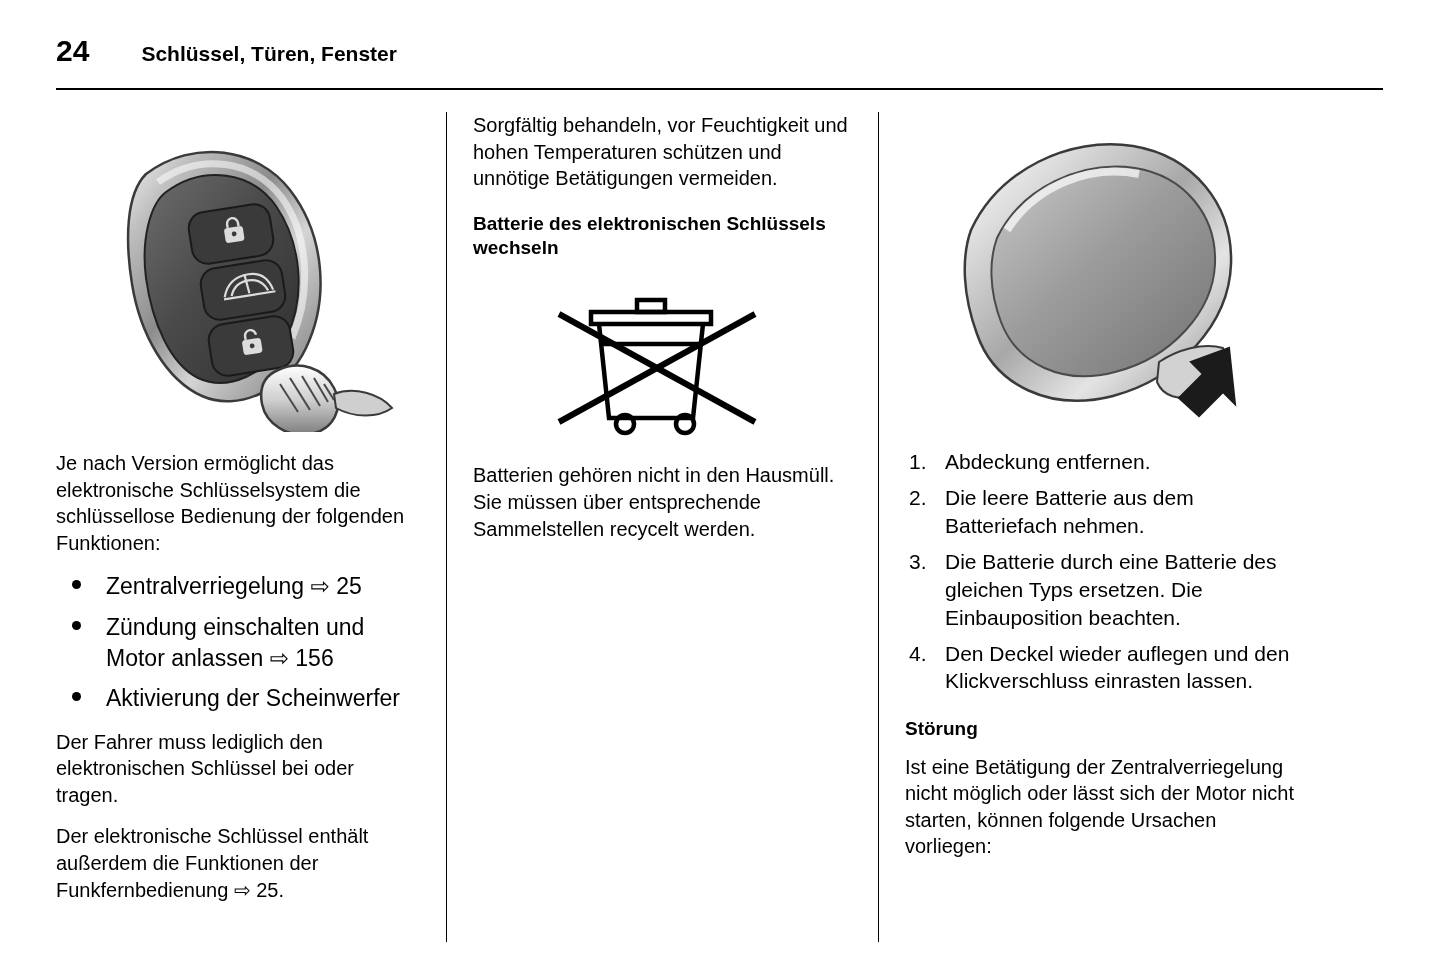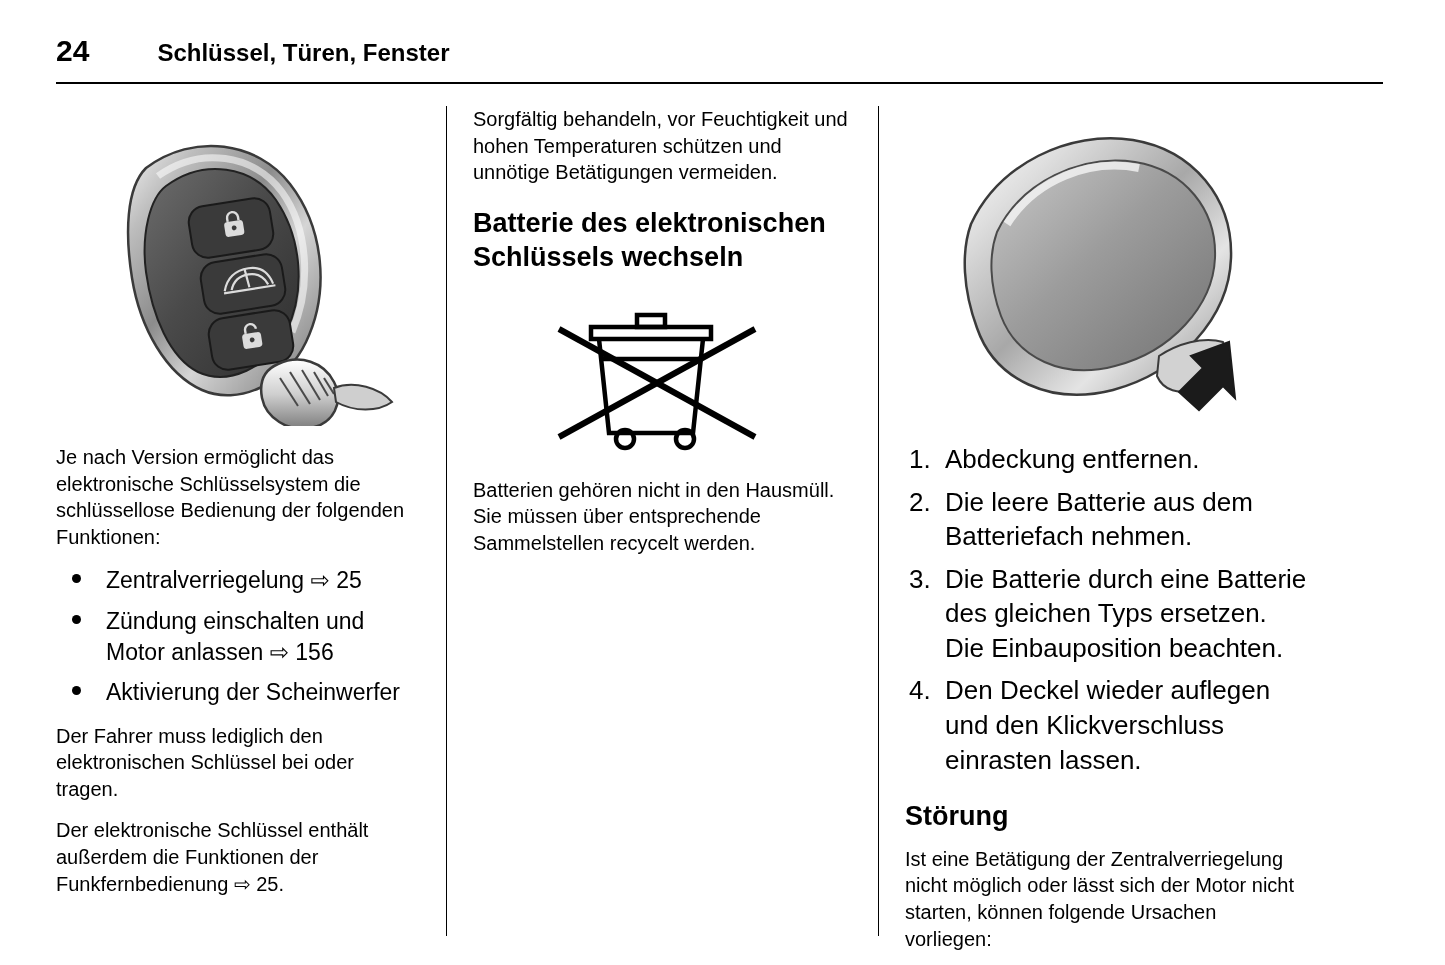--- a/index.html
+++ b/index.html
@@ -18,32 +18,32 @@
     position: relative;
     width: 1445px;
     height: 965px;
     box-sizing: border-box;
     padding: 36px 56px 0 56px;
   }
   
   .header {
     display: flex;
     align-items: baseline;
-    gap: 68px;
+    gap: 52px;
     border-bottom: 2px solid #000;
-    padding-bottom: 16px;
+    padding-bottom: 22px;
     margin: 0 6px 0 0;
   }
   .page-number {
     font-size: 30px;
     font-weight: bold;
     line-height: 1;
   }
   .page-title {
-    font-size: 24px;
+    font-size: 21px;
     font-weight: bold;
     line-height: 1;
   }
   
   .columns {
     display: flex;
     margin-top: 22px;
     height: 830px;
   }
   .col {
@@ -53,21 +53,21 @@
   .col-1 { width: 390px; padding-right: 26px; }
   .col-2 { width: 432px; padding: 0 26px; border-left: 1px solid #000; }
   .col-3 { width: 430px; padding-left: 26px; border-left: 1px solid #000; }
 
   p {
     margin: 0 0 15px 0;
     font-size: 20px;
     line-height: 1.33;
   }
   h2.sub {
-    font-size: 27px;
+    font-size: 19px;
     font-weight: bold;
     line-height: 1.28;
     margin: 22px 0 12px 0;
   }
   h2.sub.first { margin-top: 20px; }
 
   ul.bullets {
     list-style: none;
     margin: 0 0 15px 0;
     padding: 0;
@@ -91,21 +91,21 @@
   }
   ol.numbered {
     list-style: none;
     margin: 0 0 18px 0;
     padding: 0;
     counter-reset: itm;
   }
   ol.numbered li {
     position: relative;
     padding-left: 40px;
-    font-size: 26px;
+    font-size: 21px;
     line-height: 1.33;
     margin-bottom: 8px;
     counter-increment: itm;
   }
   ol.numbered li:before {
     content: counter(itm) ".";
     position: absolute;
     left: 4px;
     top: 0;
   }

